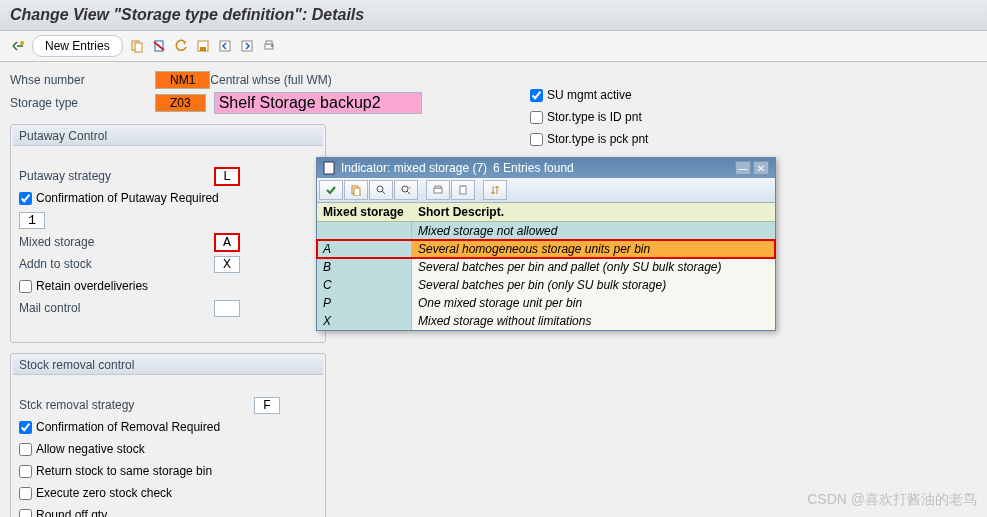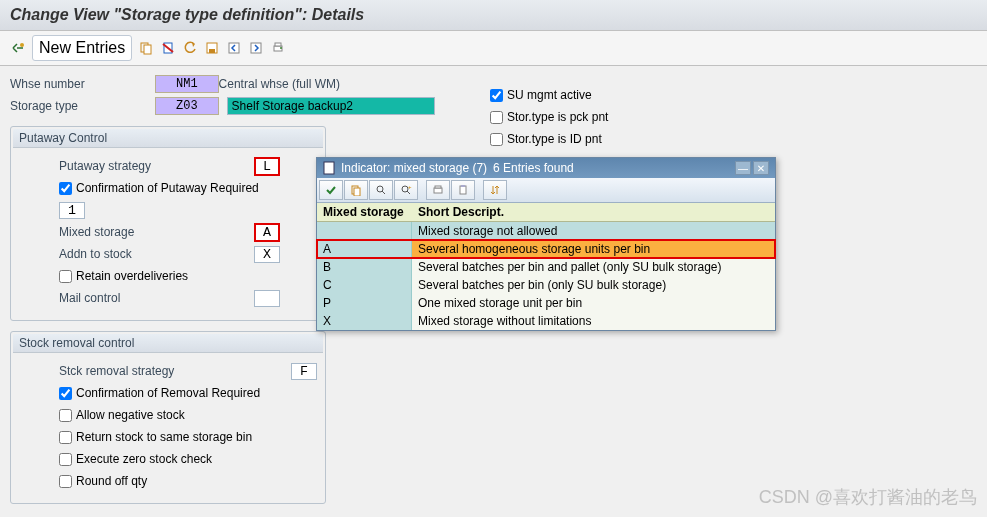--- a/index.html
+++ b/index.html
@@ -1,54 +1,54 @@
 <!DOCTYPE html>
 <html><head>
 <meta charset="utf-8">
 <style>
 * { box-sizing: border-box; margin: 0; padding: 0; }
 body { font-family: Arial, sans-serif; font-size: 12px; background: #f0f0f0; width: 987px; height: 517px; overflow: hidden; position: relative; }
 .title-bar { background: linear-gradient(#e8ecf0, #d8dce2); padding: 6px 10px; border-bottom: 1px solid #c0c0c0; }
 .title-bar h1 { font-size: 16px; font-style: italic; font-weight: bold; color: #333; }
 .toolbar { padding: 4px 10px; display: flex; align-items: center; gap: 6px; border-bottom: 1px solid #c0c0c0; background: #f5f5f5; }
-.toolbar-btn { background: #fff; border: 1px solid #c0cad6; border-radius: 3px; padding: 3px 6px; font-size: 16px; cursor: pointer; display: inline-flex; align-items: center; gap: 4px; }
+.toolbar-btn { background: #fff; border: 1px solid #c0cad6; border-radius: 10px; padding: 3px 12px; font-size: 12px; cursor: pointer; display: inline-flex; align-items: center; gap: 4px; }
 .toolbar-icon { width: 16px; height: 16px; display: inline-flex; align-items: center; justify-content: center; cursor: pointer; }
 .content { padding: 8px 10px; }
 .row { display: flex; align-items: center; margin-bottom: 2px; min-height: 20px; }
 .label { width: 145px; color: #3a4a5a; }
-.value-box { background: #c4b5fd; border: 1px solid #b8b090; padding: 1px 20px; font-family: Liberation Mono, monospace; min-width: 32px; display: inline-block; }
-.text-input { border: 1px solid #a7b8c9; background: #14b8a6; padding: 1px 4px; font-family: Arial; font-size: 12px; }
+.value-box { background: #f97316; border: 1px solid #b8b090; padding: 1px 14px; font-family: Liberation Sans, sans-serif; min-width: 32px; display: inline-block; }
+.text-input { border: 1px solid #a7b8c9; background: #f9a8d4; padding: 1px 4px; font-family: Arial; font-size: 16px; }
 .desc-text { margin-left: 0; color: #3a4a5a; }
 .checkbox-row { display: flex; align-items: center; gap: 4px; margin-bottom: 2px; min-height: 20px; }
 .checkbox-row input { margin: 0; }
-.right-checks { position: absolute; left: 490px; top: 85px; }
+.right-checks { position: absolute; left: 530px; top: 85px; }
 .group-box { border: 1px solid #bac4ce; border-radius: 3px; margin-top: 10px; padding: 2px; width: 316px; }
 .group-title { background: linear-gradient(#e8eef4, #d8dee6); color: #3a4a5a; padding: 2px 6px; border-bottom: 1px solid #c0c8d0; border-radius: 2px 2px 0 0; }
-.group-body { padding: 8px 6px; margin-left: 40px; }
+.group-body { padding: 20px 6px; }
 .small-input { width: 26px; text-align: center; border: 1px solid #a7b8c9; background: #fff; font-family: 'Courier New', monospace; }
 .red-box { border: 2px solid #e00000 !important; }
 .popup { position: absolute; left: 316px; top: 157px; width: 460px; background: #e8eef4; border: 1px solid #6a86a3; box-shadow: 2px 2px 6px rgba(0,0,0,0.3); }
 .popup-title { background: linear-gradient(#5e86ae, #7299bf); color: #fff; padding: 3px 6px; display: flex; align-items: center; justify-content: space-between; }
 .popup-title-left { display: flex; align-items: center; gap: 6px; }
 .popup-ctrls { display: flex; gap: 2px; }
 .popup-ctrl { width: 16px; height: 14px; background: #9db8d0; border: 1px solid #7a94ad; display: inline-flex; align-items: center; justify-content: center; font-size: 10px; cursor: pointer; }
 .popup-toolbar { background: linear-gradient(#f2f6fb, #d7e2ed); border-bottom: 1px solid #9cb0c4; padding: 2px; display: flex; gap: 1px; }
 .ptool { width: 24px; height: 20px; border: 1px solid #aab8c7; background: linear-gradient(#fdfdfd,#e3ebf3); display: inline-flex; align-items: center; justify-content: center; cursor: pointer; }
 .ptool.sep { width: 6px; border: none; background: none; }
 .popup-header { display: flex; background: #eaf1cf; border-bottom: 1px solid #b0b890; font-weight: bold; }
 .col1 { width: 95px; padding: 2px 6px; }
 .col2 { flex: 1; padding: 2px 6px; }
-.popup-row { display: flex; }
+.popup-row { display: flex; font-style: italic; }
 .popup-row .col1 { background: #bdddde; border-right: 1px solid #9cc; }
 .popup-row .col2 { background: #f5f7f0; }
 .popup-row.first .col1, .popup-row.first .col2 { background: #bdddde; }
 .popup-row.sel .col1 { background: #bdddde; }
 .popup-row.sel .col2 { background: #fbb040; }
 .red-outline { outline: 2px solid #e00000; outline-offset: -1px; }
-.watermark { position: absolute; right: 10px; bottom: 8px; color: rgba(180,180,180,0.8); font-size: 18px; font-family: sans-serif; }
+.watermark { position: absolute; right: 10px; bottom: 8px; color: rgba(180,180,180,0.8); font-size: 14px; font-family: sans-serif; }
 svg { display: block; }
 </style>
 </head>
 <body>
 
 <div class="title-bar">
   <h1>Change View "Storage type definition": Details</h1>
 </div>
 
 <div class="toolbar">
@@ -118,25 +118,25 @@
     <input class="text-input" style="margin-left: 8px; width: 208px;" value="Shelf Storage backup2">
   </div>
 
   <div class="right-checks">
     <div class="checkbox-row">
         <input type="checkbox" checked="" style="">
         <span>SU mgmt active</span>
       </div>
     <div class="checkbox-row">
         <input type="checkbox" style="">
-        <span>Stor.type is pck pnt</span>
+        <span>Stor.type is ID pnt</span>
       </div>
     <div class="checkbox-row">
         <input type="checkbox" style="">
-        <span>Stor.type is ID pnt</span>
+        <span>Stor.type is pck pnt</span>
       </div>
   </div>
 
   <div class="group-box">
     <div class="group-title">Putaway Control</div>
     <div class="group-body">
       <div class="row">
           <span class="label" style="width:195px">Putaway strategy</span>
           <input class="small-input red-box" value="L" style="">
         </div>

